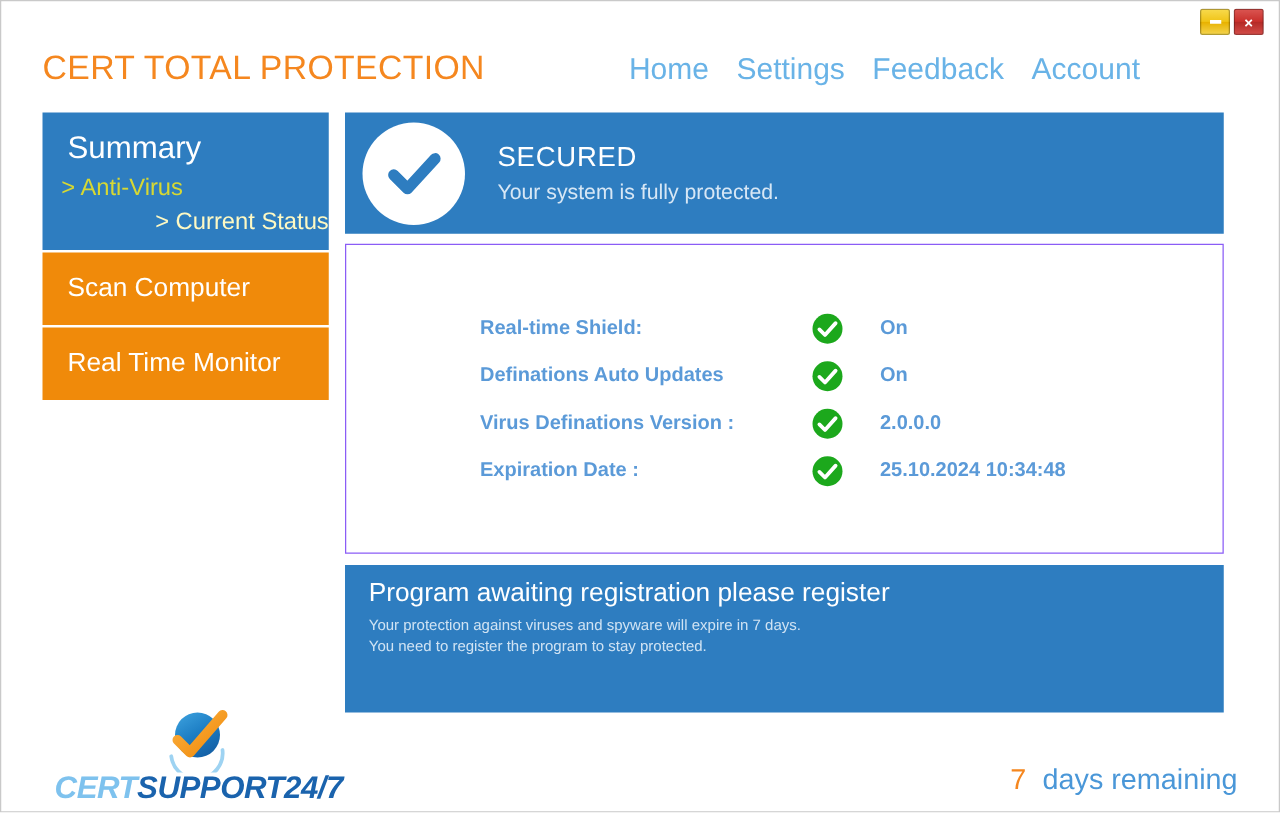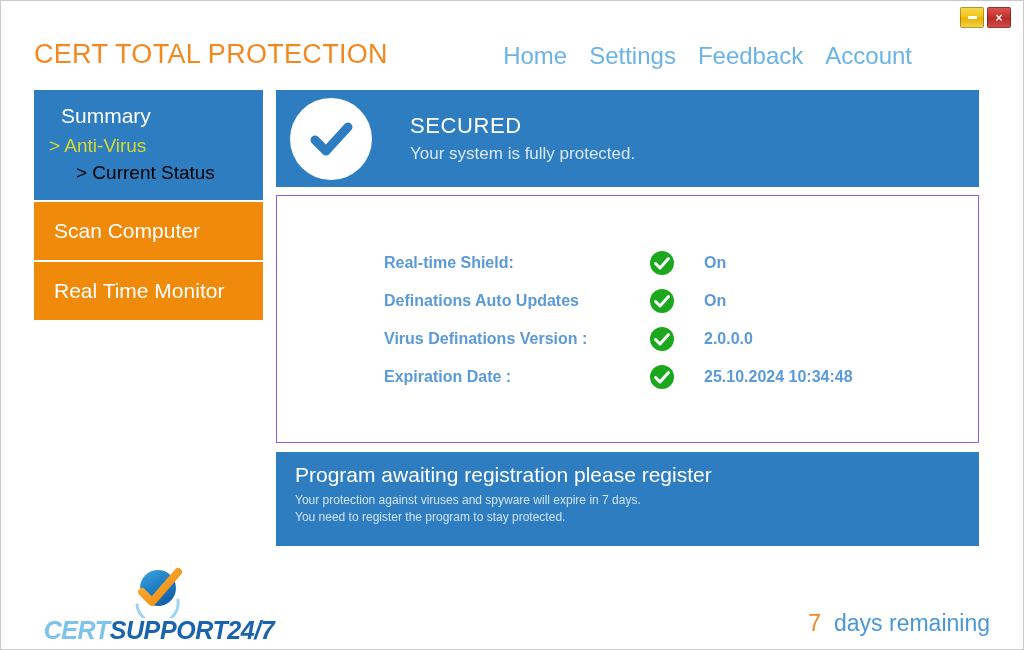--- a/index.html
+++ b/index.html
@@ -101,33 +101,33 @@
     top: 89px;
     width: 229px;
   }
   .side-summary {
     background: #2e7dc0;
     padding: 14px 0 16px 0;
     height: 110px;
   }
   .side-summary-title {
     color: #ffffff;
-    font-size: 21px;
-    padding-left: 27px;
+    font-size: 25px;
+    padding-left: 20px;
     margin-bottom: 5px;
   }
   .side-sub {
     font-size: 19px;
     padding-left: 42px;
     line-height: 1.42;
     white-space: nowrap;
     cursor: pointer;
   }
   .side-sub-av { color: #d7d832; padding-left: 15px; }
-  .side-sub-cs { color: #000000; }
+  .side-sub-cs { color: #fef9c3; text-align: right; }
 
   .side-btn {
     background: #f08a0a;
     color: #ffffff;
     font-size: 21px;
     height: 58px;
     display: flex;
     align-items: center;
     padding-left: 20px;
     margin-top: 2px;
@@ -141,21 +141,20 @@
     top: 89px;
     width: 703px;
   }
 
   .secured-banner {
     background: #2e7dc0;
     height: 97px;
     display: flex;
     align-items: center;
     padding-left: 14px;
-    gap: 12px;
   }
   .check-circle {
     width: 82px;
     height: 82px;
     border-radius: 50%;
     background: #ffffff;
     flex: 0 0 auto;
     display: flex;
     align-items: center;
     justify-content: center;
@@ -201,21 +200,21 @@
     margin-left: 29px;
     color: #5b9ad8;
     font-size: 16px;
     font-weight: bold;
     white-space: nowrap;
   }
 
   .reg-banner {
     margin-top: 9px;
     background: #2e7dc0;
-    height: 94px;
+    height: 118px;
     padding: 11px 0 0 19px;
   }
   .reg-title {
     color: #ffffff;
     font-size: 21px;
     margin-bottom: 5px;
   }
   .reg-line {
     color: #d0e3f3;
     font-size: 12px;

